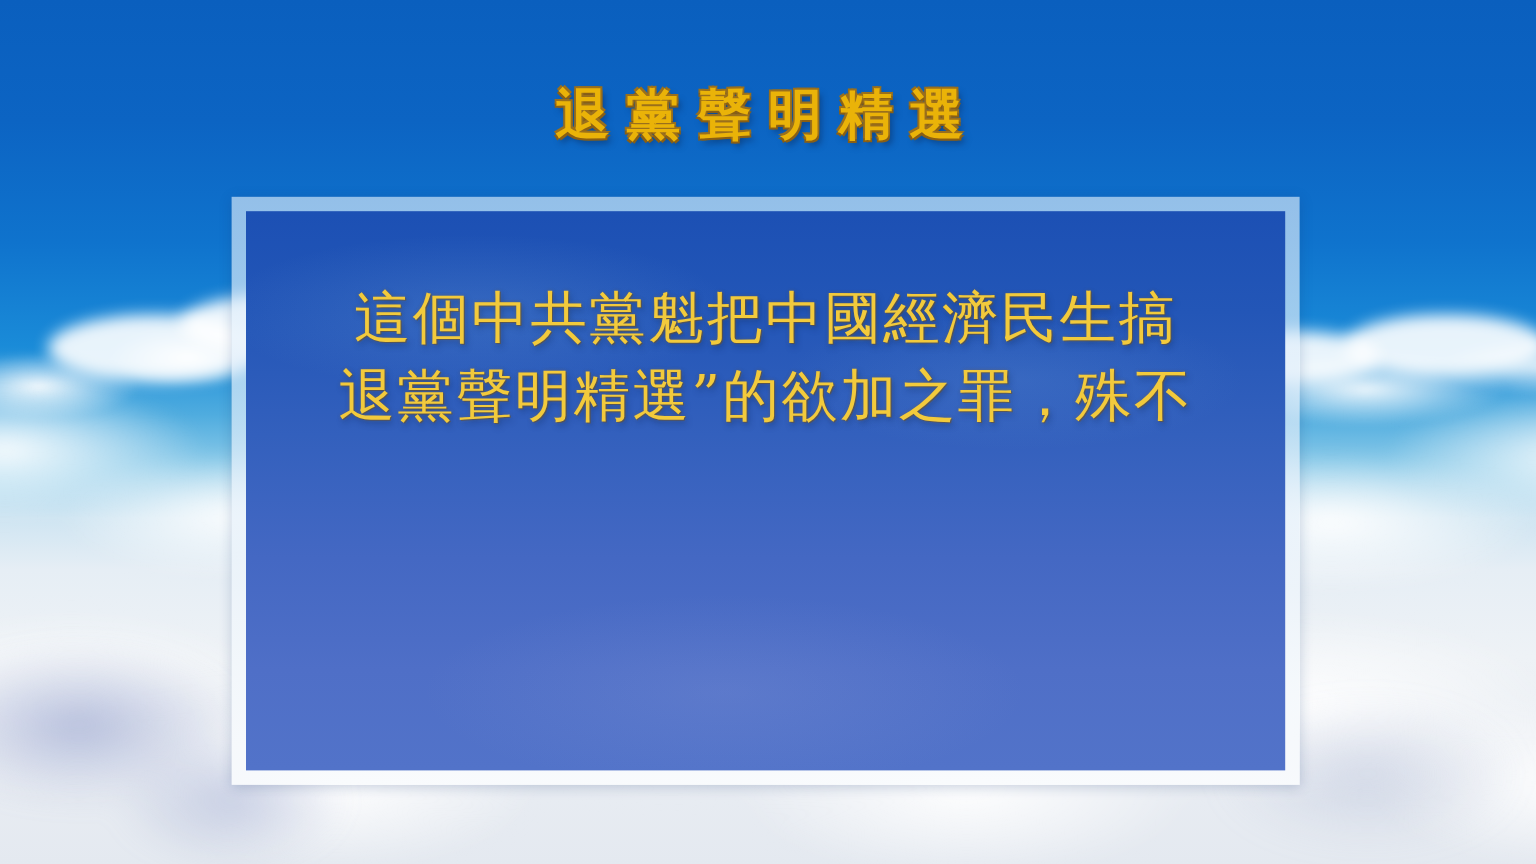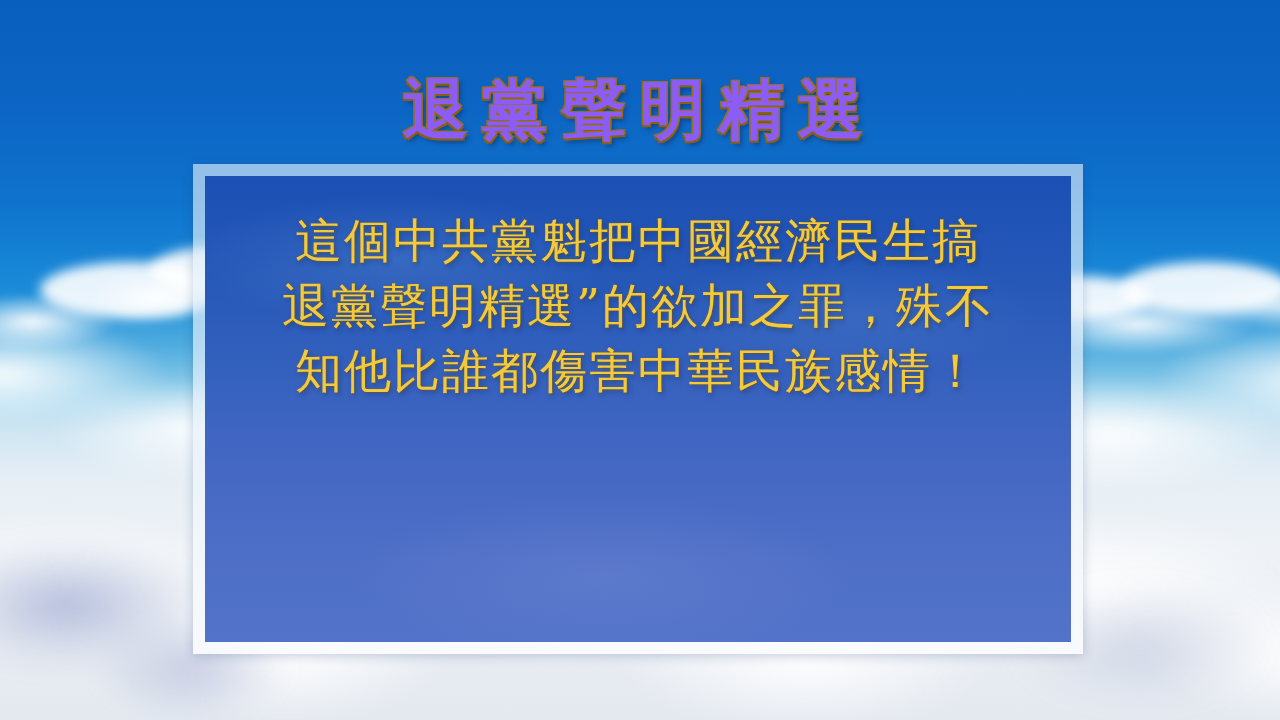--- a/index.html
+++ b/index.html
@@ -107,23 +107,23 @@
     position: absolute;
     left: 0; right: 0;
     top: 66px;
     text-align: center;
     z-index: 5;
   }
   .title {
     display: inline-block;
     font-family: "DejaVu Serif", "Liberation Serif", serif;
     font-weight: bold;
-    font-size: 65px;
+    font-size: 45px;
     letter-spacing: 14px;
-    color: #8b5cf6;
+    color: #eab308;
     text-shadow:
       -1.5px -1.5px 0 #9a6f1c,
        1.5px -1.5px 0 #9a6f1c,
       -1.5px  1.5px 0 #8a5f14,
        1.5px  1.5px 0 #8a5f14,
        0 0 2px #b4871f,
        3px 4px 5px rgba(10,40,90,.55);
   }
 
   
@@ -161,21 +161,21 @@
     position: absolute;
     inset: 0;
     background:
       radial-gradient(ellipse 300px 90px at 22% 18%, rgba(120,170,225,.22), rgba(120,170,225,0) 72%),
       radial-gradient(ellipse 260px 80px at 74% 30%, rgba(120,170,225,.16), rgba(120,170,225,0) 74%),
       radial-gradient(ellipse 340px 110px at 46% 86%, rgba(150,165,220,.18), rgba(150,165,220,0) 74%);
     pointer-events: none;
   }
   .quote-body {
     position: relative;
-    padding: 32px 30px 0 30px;
+    padding: 57px 30px 0 30px;
     text-align: center;
   }
   .qline {
     font-family: "DejaVu Serif", "Liberation Serif", serif;
     font-size: 47px;
     line-height: 65px;
     color: #f2ca3c;
     letter-spacing: 2px;
     white-space: nowrap;
     text-shadow:
@@ -203,18 +203,17 @@
   <div class="title-wrap">
     <span class="title">退黨聲明精選</span>
   </div>
 
   <div class="panel-frame">
     <div class="panel-inner">
       <div class="panel-texture"></div>
       <div class="quote-body">
         <div class="qline">這個中共黨魁把中國經濟民生搞</div>
         <div class="qline">退黨聲明精選”的欲加之罪，殊不</div>
-        <div class="qline">知他比誰都傷害中華民族感情！</div>
       </div>
     </div>
   </div>
 
 </div>
 
 </body></html>

